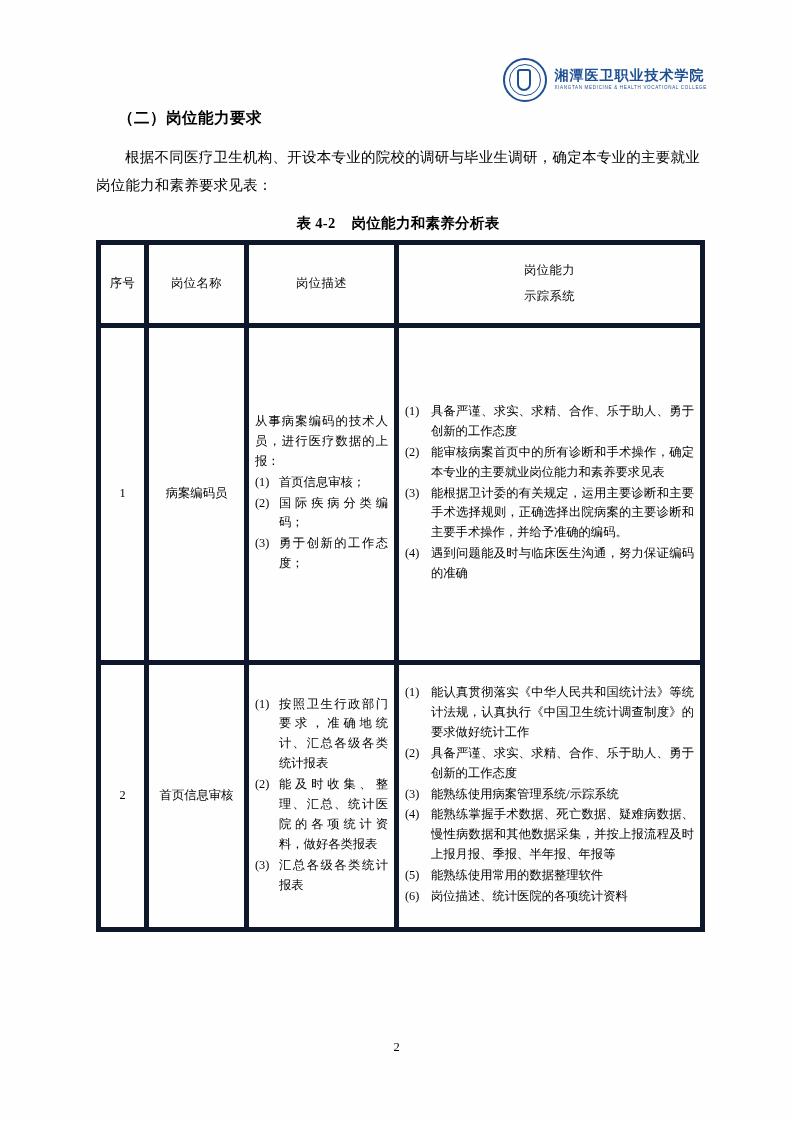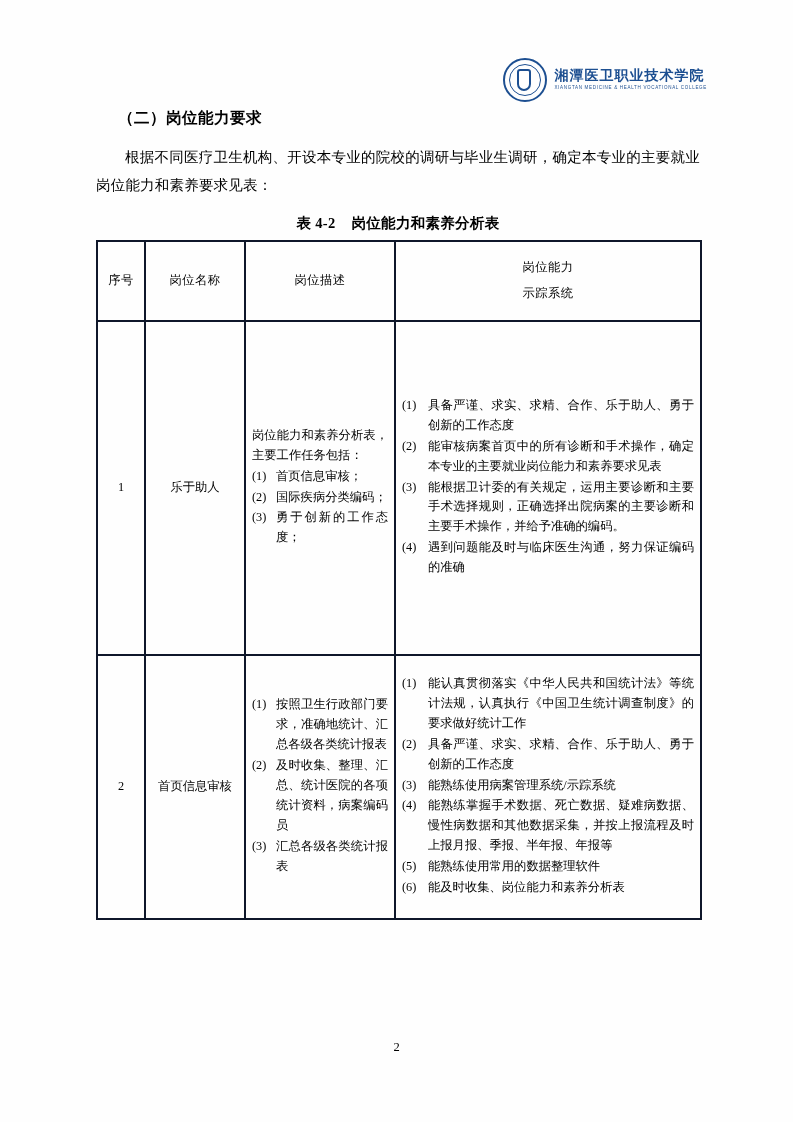--- a/index.html
+++ b/index.html
@@ -107,21 +107,21 @@
     width: 16px;
   }
 
   
   table.jobs {
     border-collapse: collapse;
     width: 604px;
     table-layout: fixed;
   }
   table.jobs td, table.jobs th {
-    border: 2px solid #0f172a;
+    border: 5px solid #0f172a;
     vertical-align: middle;
     font-weight: normal;
     font-size: 12.3px;
     line-height: 1.62;
     padding: 5px 6px;
   }
   .col-no    { width: 48px; }
   .col-name  { width: 100px; }
   .col-desc  { width: 150px; }
   .col-abil  { width: 306px; }
@@ -227,23 +227,23 @@
               <span>岗位能力</span>
               <span>示踪系统</span>
             </div>
           </td>
         </tr>
       </thead>
       <tbody>
 
         <tr class="row-1">
           <td class="cell-no">1</td>
-          <td class="cell-name">乐于助人</td>
+          <td class="cell-name">病案编码员</td>
           <td class="cell-desc">
-            <div class="plain-line">岗位能力和素养分析表，主要工作任务包括：</div>
+            <div class="plain-line">从事病案编码的技术人员，进行医疗数据的上报：</div>
             <ul class="numlist">
               <li>
                 <span class="marker">(1)</span>
                 <span>首页信息审核；</span>
               </li>
               <li>
                 <span class="marker">(2)</span>
                 <span>国际疾病分类编码；</span>
               </li>
               <li>
@@ -278,21 +278,21 @@
           <td class="cell-no">2</td>
           <td class="cell-name">首页信息审核</td>
           <td class="cell-desc">
             <ul class="numlist">
               <li>
                 <span class="marker">(1)</span>
                 <span>按照卫生行政部门要求，准确地统计、汇总各级各类统计报表</span>
               </li>
               <li>
                 <span class="marker">(2)</span>
-                <span>及时收集、整理、汇总、统计医院的各项统计资料，病案编码员</span>
+                <span>能及时收集、整理、汇总、统计医院的各项统计资料，做好各类报表</span>
               </li>
               <li>
                 <span class="marker">(3)</span>
                 <span>汇总各级各类统计报表</span>
               </li>
             </ul>
           </td>
           <td class="cell-abil">
             <ul class="numlist">
               <li>
@@ -310,21 +310,21 @@
               <li>
                 <span class="marker">(4)</span>
                 <span>能熟练掌握手术数据、死亡数据、疑难病数据、慢性病数据和其他数据采集，并按上报流程及时上报月报、季报、半年报、年报等</span>
               </li>
               <li>
                 <span class="marker">(5)</span>
                 <span>能熟练使用常用的数据整理软件</span>
               </li>
               <li>
                 <span class="marker">(6)</span>
-                <span>能及时收集、岗位能力和素养分析表</span>
+                <span>岗位描述、统计医院的各项统计资料</span>
               </li>
             </ul>
           </td>
         </tr>
       </tbody>
     </table>
 
   </div>
 
   <div class="page-number">2</div>

